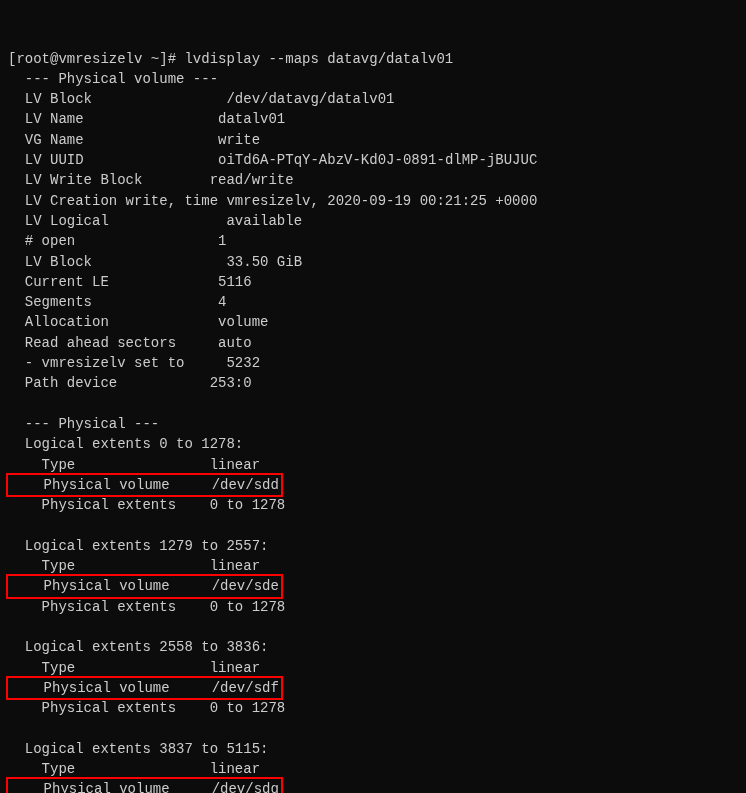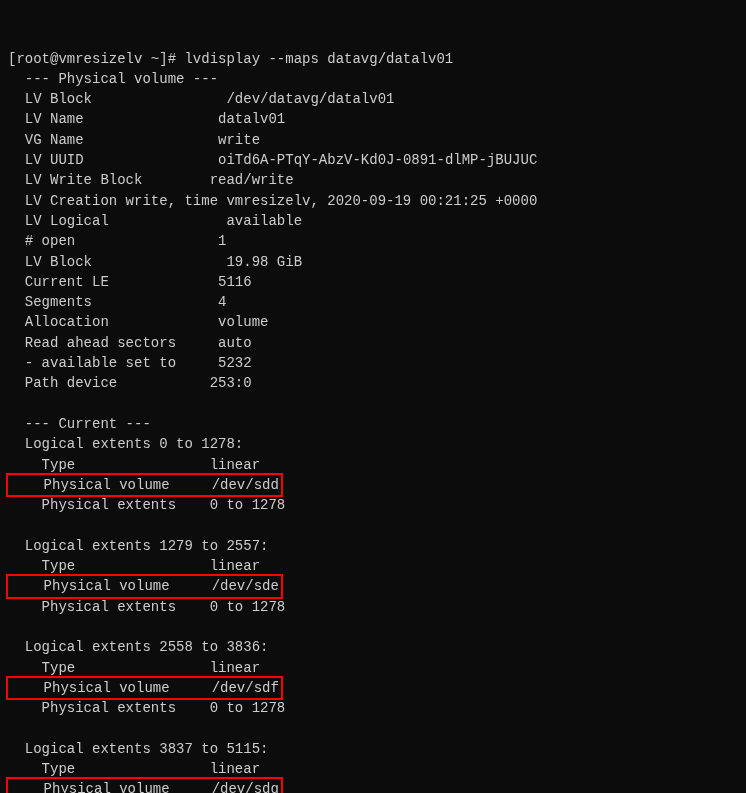--- a/index.html
+++ b/index.html
@@ -27,29 +27,29 @@
 <span>[root@vmresizelv ~]# lvdisplay --maps datavg/datalv01</span>
 <span>  --- Physical volume ---</span>
 <span>  LV Block               </span> <span>/dev/datavg/datalv01</span>
 <span>  LV Name               </span> <span>datalv01</span>
 <span>  VG Name               </span> <span>write</span>
 <span>  LV UUID               </span> <span>oiTd6A-PTqY-AbzV-Kd0J-0891-dlMP-jBUJUC</span>
 <span>  LV Write Block       </span> <span>read/write</span>
 <span>  LV Creation write, time </span><span>vmresizelv, 2020-09-19 00:21:25 +0000</span>
 <span>  LV Logical             </span> <span>available</span>
 <span>  # open                </span> <span>1</span>
-<span>  LV Block               </span> <span>19.98 GiB</span>
+<span>  LV Block               </span> <span>33.50 GiB</span>
 <span>  Current LE            </span> <span>5116</span>
 <span>  Segments              </span> <span>4</span>
 <span>  Allocation            </span> <span>volume</span>
 <span>  Read ahead sectors    </span> <span>auto</span>
-<span>  - available set to    </span> <span>5232</span>
+<span>  - vmresizelv set to    </span> <span>5232</span>
 <span>  Path device          </span> <span>253:0</span>
 
-<span>  --- Current ---</span>
+<span>  --- Physical ---</span>
 <span>  Logical extents 0 to 1278:</span>
 <span>    Type               </span> <span>linear</span>
 <span class="hl"><span>    Physical volume    </span> <span>/dev/sdd</span></span>
 <span>    Physical extents   </span> <span>0 to 1278</span>
 
 <span>  Logical extents 1279 to 2557:</span>
 <span>    Type               </span> <span>linear</span>
 <span class="hl"><span>    Physical volume    </span> <span>/dev/sde</span></span>
 <span>    Physical extents   </span> <span>0 to 1278</span>
 

